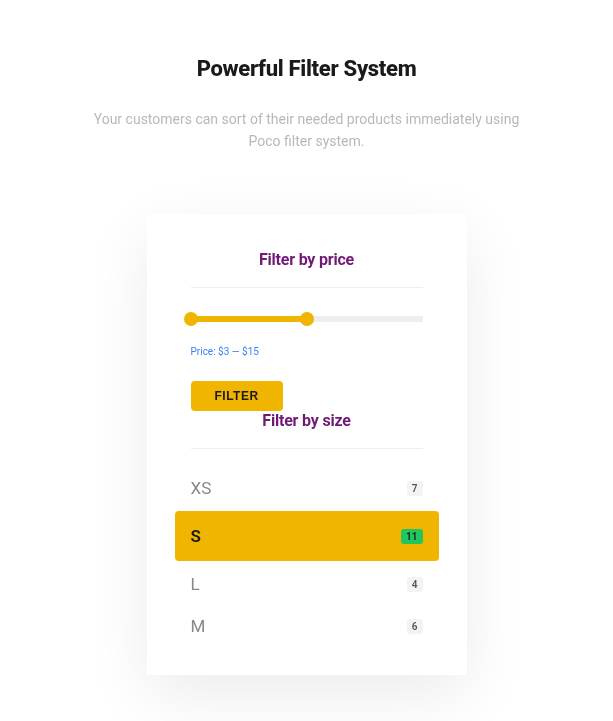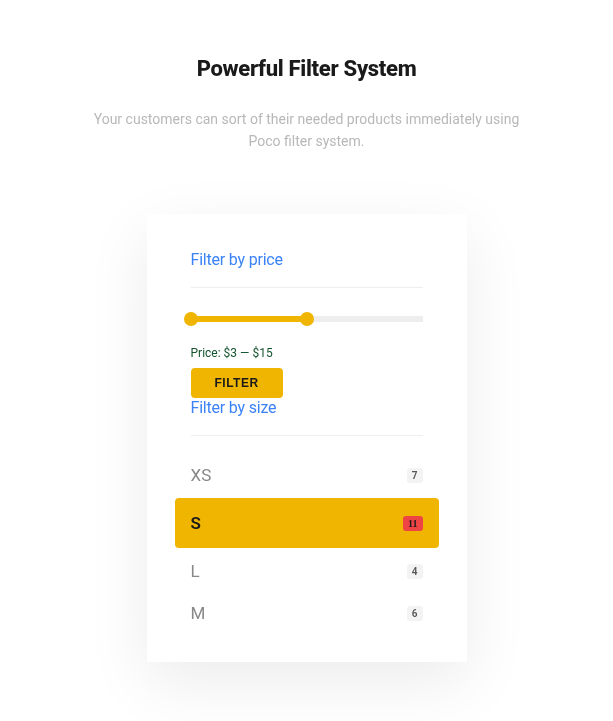--- a/index.html
+++ b/index.html
@@ -30,24 +30,25 @@
   .filter-card {
     width: 320px;
     margin: 62px auto 0;
     background: #ffffff;
     box-shadow: 0 20px 60px rgba(0,0,0,0.08);
     padding: 36px 44px 28px;
   }
 
   .section-title {
     font-size: 16px;
-    font-weight: 400;
-    color: #3b82f6;
+    font-weight: 700;
+    color: #701a75;
     letter-spacing: -0.2px;
     margin-bottom: 18px;
+    text-align: center;
   }
   .divider {
     height: 1px;
     background: #eeeeee;
     margin-bottom: 28px;
   }
 
   
   .slider-track {
     position: relative;
@@ -70,23 +71,23 @@
     width: 14px;
     height: 14px;
     background: #f0b500;
     border-radius: 50%;
     cursor: grab;
   }
   .slider-handle.left { left: 0%; }
   .slider-handle.right { left: 50%; }
 
   .price-text {
-    font-size: 12px;
-    color: #14532d;
-    margin-bottom: 8px;
+    font-size: 10px;
+    color: #3b82f6;
+    margin-bottom: 24px;
   }
   .filter-button {
     display: inline-block;
     background: #f0b500;
     color: #1a1a1a;
     font-size: 12px;
     font-weight: 800;
     letter-spacing: 0.5px;
     text-transform: uppercase;
     padding: 8px 24px;
@@ -123,23 +124,22 @@
     background: #f0b500;
     border-radius: 4px;
     padding: 15px 16px;
     margin: 2px -16px;
   }
   .size-row.active .label {
     color: #1a1a1a;
     font-weight: 600;
   }
   .size-row.active .count {
-    background: #ef4444;
+    background: #22c55e;
     color: #1a1a1a;
-    font-family: Liberation Serif, serif;
   }
 </style>
 </head>
 <body>
 
 <h2 class="page-title">Powerful Filter System</h2>
 
 <p class="page-subtitle">Your customers can sort of their needed products immediately using Poco filter system.</p>
 
 <div class="filter-card">

